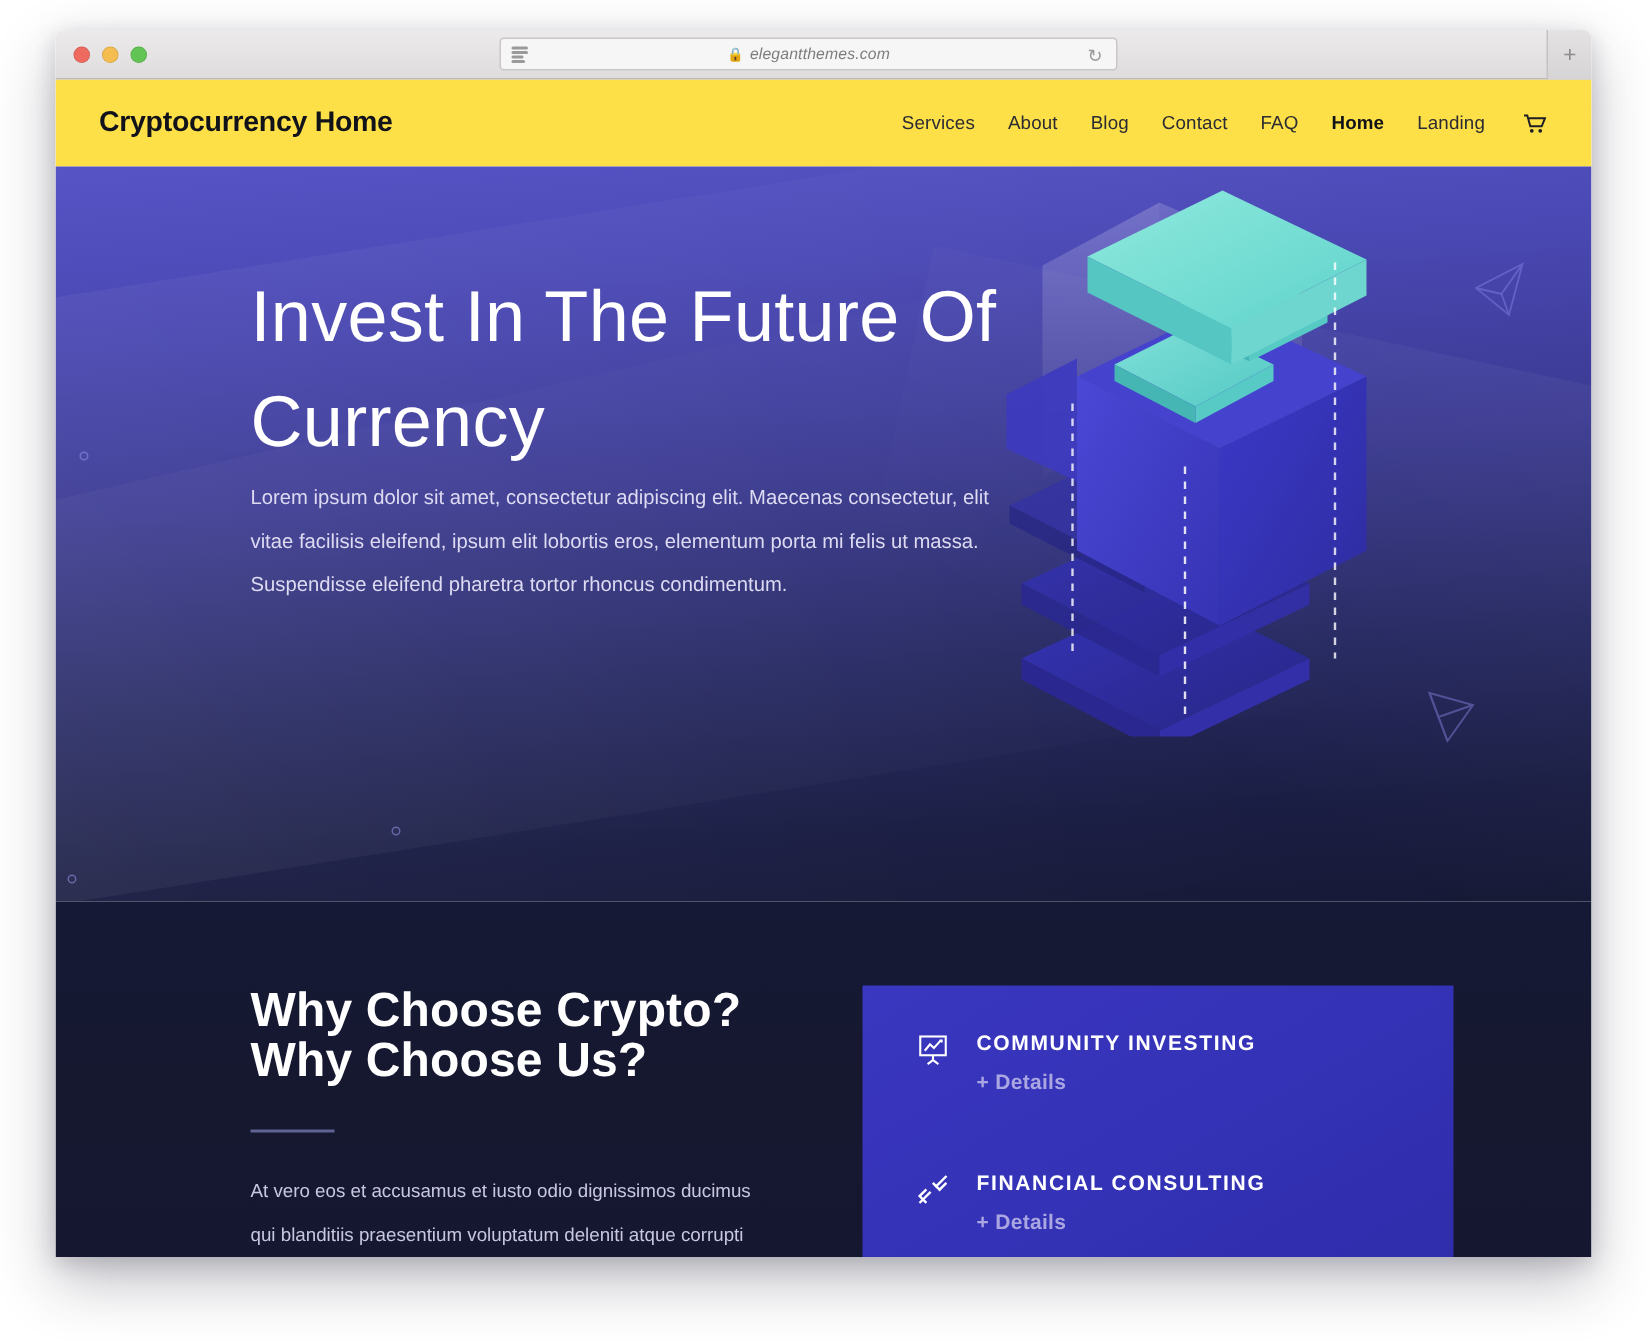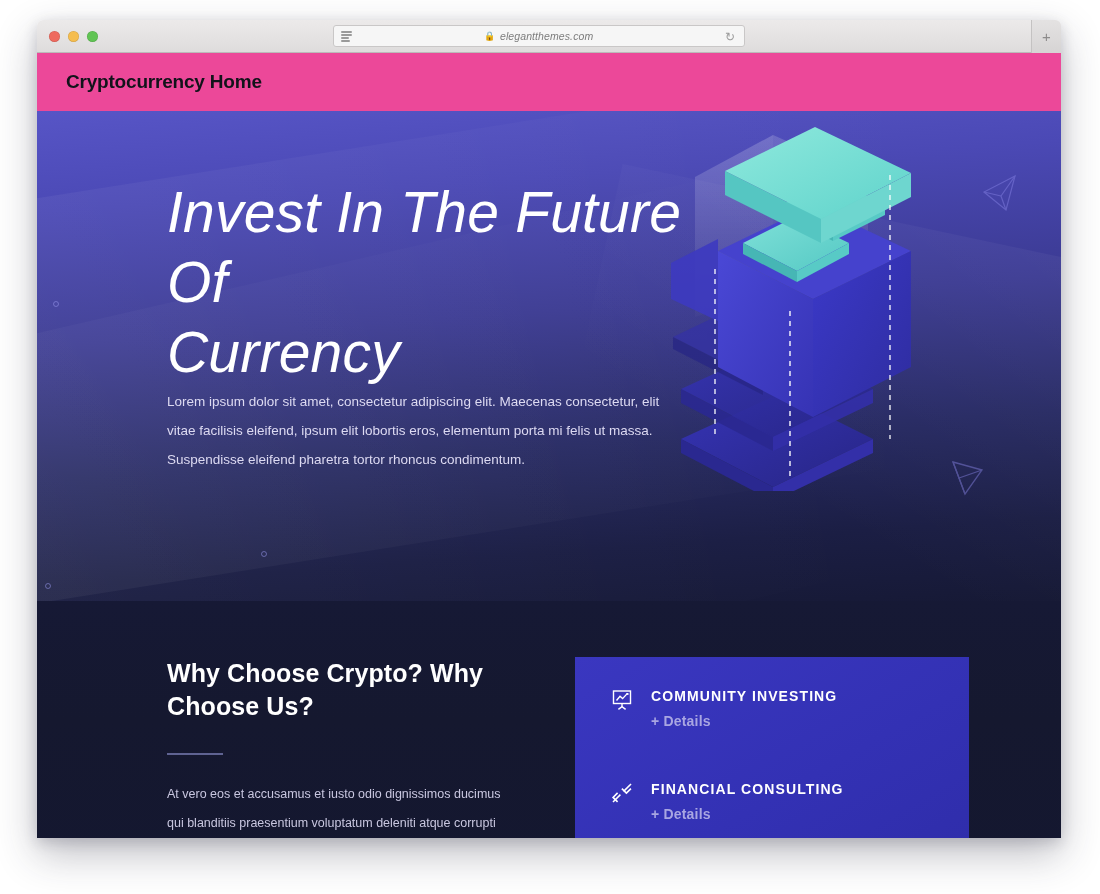--- a/index.html
+++ b/index.html
@@ -77,21 +77,21 @@
     width: 30px; height: 33px;
     display: flex; align-items: center; justify-content: center;
     color: #8d8b8b; font-size: 15px;
     background: linear-gradient(180deg,#e4e2e2 0%, #d6d4d4 100%);
     border-left: 1px solid #c4c2c2;
   }
 
   
   .site-header {
     height: 58px;
-    background: #ec4899;
+    background: #fde047;
     display: flex; align-items: center;
     padding: 0 30px 0 29px;
   }
   .logo {
     font-size: 19px; font-weight: 700; color: #12131a;
     letter-spacing: -.2px;
   }
   .nav {
     margin-left: auto;
     display: flex; align-items: center; gap: 22px;
@@ -132,24 +132,23 @@
     background: linear-gradient(200deg, rgba(255,255,255,.05), rgba(255,255,255,0) 60%);
     transform: rotate(12deg);
   }
 
   .hero-inner {
     position: relative;
     padding: 66px 0 0 130px;
     z-index: 4;
   }
   .hero-title {
-    font-size: 57px; line-height: 70px; font-weight: 400;
+    font-size: 48px; line-height: 70px; font-weight: 400;
     color: #ffffff; letter-spacing: .2px;
     max-width: 520px;
-    font-style: italic;
   }
   .hero-sub {
     margin-top: 0;
     font-size: 13.5px; line-height: 29px;
     color: #dddaf2;
     max-width: 500px;
   }
   .cta-btn {
     margin-top: 26px;
     display: inline-block;
@@ -184,21 +183,21 @@
     overflow: hidden;
   }
   .why-grid {
     display: flex;
     padding-left: 130px;
     padding-right: 92px;
     gap: 58px;
   }
   .why-left { width: 350px; flex: 0 0 350px; }
   .why-title {
-    font-size: 25px; font-weight: 700; line-height: 33px;
+    font-size: 32px; font-weight: 700; line-height: 33px;
     color: #ffffff; letter-spacing: .1px;
   }
   .why-divider {
     margin-top: 30px;
     width: 56px; height: 2px;
     background: #5f6392;
   }
   .why-body {
     margin-top: 25px;
     font-size: 12.5px; line-height: 28.5px;
@@ -256,20 +255,36 @@
           <span class="url-text">elegantthemes.com</span>
         </span>
         <span class="reload-btn">↻</span>
       </div>
 
       <div class="new-tab-btn">+</div>
     </div>
 
     <div class="site-header">
       <div class="logo">Cryptocurrency Home</div>
+      <div class="nav">
+        <span class="nav-link">Services</span>
+        <span class="nav-link">About</span>
+        <span class="nav-link">Blog</span>
+        <span class="nav-link">Contact</span>
+        <span class="nav-link">FAQ</span>
+        <span class="nav-link active">Home</span>
+        <span class="nav-link">Landing</span>
+        <span class="cart-icon">
+          <svg width="15" height="13" viewBox="0 0 15 13" fill="none">
+            <path d="M0 1h2.2l2 7.2h7.6l2.2-5.4H3.4" stroke="#1d1d25" stroke-width="1.3" fill="none"></path>
+            <circle cx="5.2" cy="11.2" r="1.25" fill="#1d1d25"></circle>
+            <circle cx="10.8" cy="11.2" r="1.25" fill="#1d1d25"></circle>
+          </svg>
+        </span>
+      </div>
     </div>
 
     <div class="hero">
 
       <div class="hero-band band-1"></div>
       <div class="hero-band band-2"></div>
       <div class="hero-band band-3"></div>
 
       <span class="dot" style="left:16px;  top:190px; width:6px;  height:6px;"></span>
       <span class="dot" style="left:224px; top:440px; width:6px;  height:6px;"></span>

